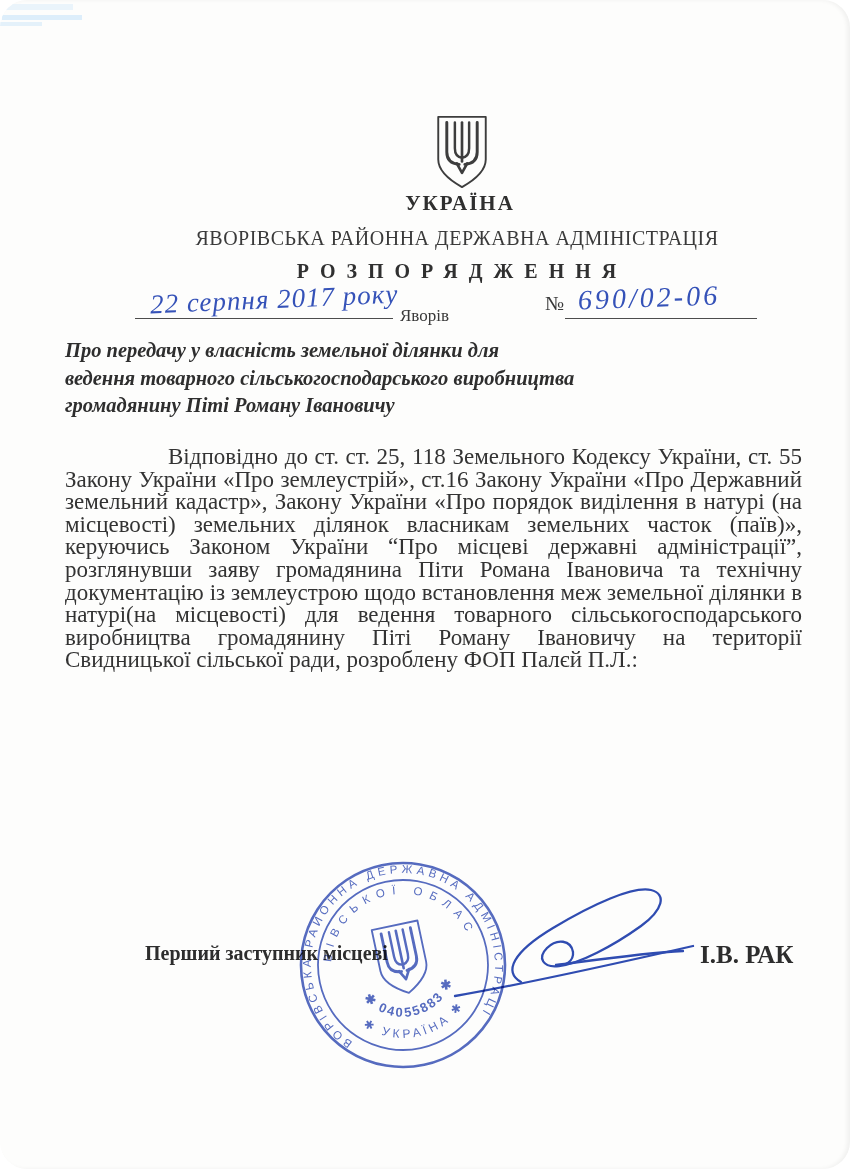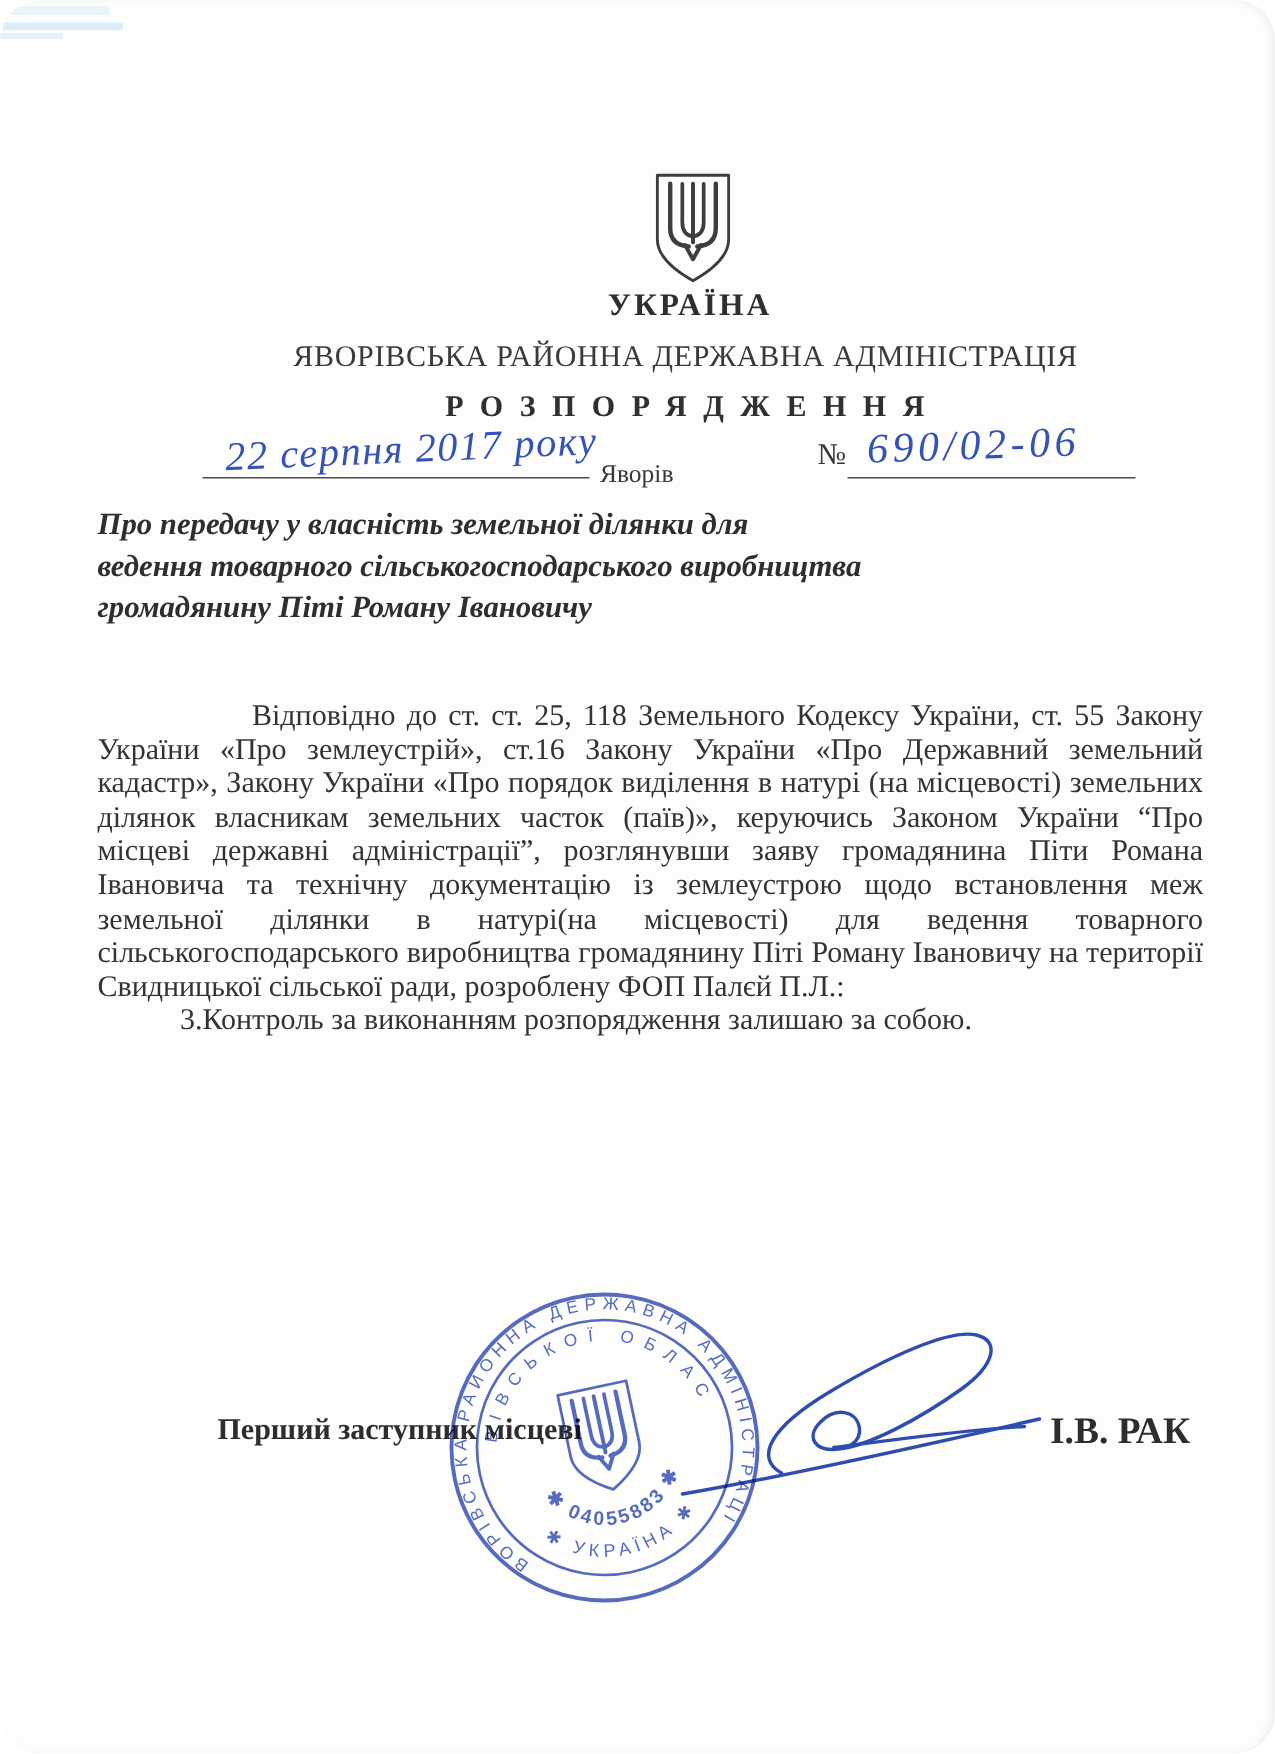--- a/index.html
+++ b/index.html
@@ -36,21 +36,21 @@
   .num-hand{position:absolute;left:578px;top:282px;font-size:28px;letter-spacing:3px;
     transform:rotate(-2deg);white-space:nowrap;}
   .num-rule{position:absolute;left:565px;top:318px;width:192px;height:0;border-top:1.4px solid #4c4c4c;}
 
   
   .subject{position:absolute;left:65px;top:337px;width:540px;
     font-size:20.5px;font-weight:bold;font-style:italic;line-height:27.5px;color:#2e2e2e;}
 
   
   .bodytext{position:absolute;left:65px;top:446px;width:737px;
-    font-size:20px;line-height:22.6px;text-align:justify;color:#333333;margin-top:20px;}
+    font-size:23px;line-height:22.6px;text-align:justify;color:#333333;}
   .bodytext p{margin:0;}
   .bodytext .p-intro{text-indent:103px;}
   .bodytext .p-item{text-indent:55px;}
 
   
   .signer-title{position:absolute;left:145px;top:942px;font-size:20px;font-weight:bold;color:#2d2d2d;}
   .signer-name{position:absolute;left:700px;top:941px;font-size:25px;font-weight:bold;color:#2d2d2d;}
 
   
   .stamp{position:absolute;left:287px;top:849px;width:232px;height:232px;
@@ -107,21 +107,20 @@
   <div class="num-rule"></div>
 
   <div class="subject">
     <div>Про  передачу  у  власність  земельної  ділянки  для</div>
     <div>ведення товарного сільськогосподарського виробництва</div>
     <div>громадянину Піті  Роману  Івановичу</div>
   </div>
 
   <div class="bodytext">
     <p class="p-intro">Відповідно до ст. ст. 25, 118 Земельного Кодексу України, ст. 55 Закону України «Про землеустрій», ст.16 Закону України «Про Державний земельний кадастр», Закону України «Про порядок виділення в натурі (на місцевості) земельних ділянок власникам земельних часток (паїв)», керуючись Законом України “Про місцеві державні адміністрації”, розглянувши заяву громадянина Піти Романа Івановича та технічну документацію із землеустрою щодо встановлення меж земельної ділянки в натурі(на місцевості) для ведення товарного сільськогосподарського виробництва громадянину Піті Роману Івановичу на території Свидницької сільської ради, розроблену ФОП Палєй П.Л.:</p>
-    <p class="p-item">3.Контроль за виконанням розпорядження залишаю за собою.</p>
   </div>
 
   <div class="signer-title">Перший заступник місцеві</div>
   <div class="signer-name">І.В. РАК</div>
 
   <div class="stamp">
     <svg width="232" height="232" viewBox="0 0 232 232">
       <g transform="translate(116,116)" fill="none" stroke="#3f58ba">
         <circle r="102" stroke-width="2.6"></circle>
         <circle r="85" stroke-width="1.8"></circle>

